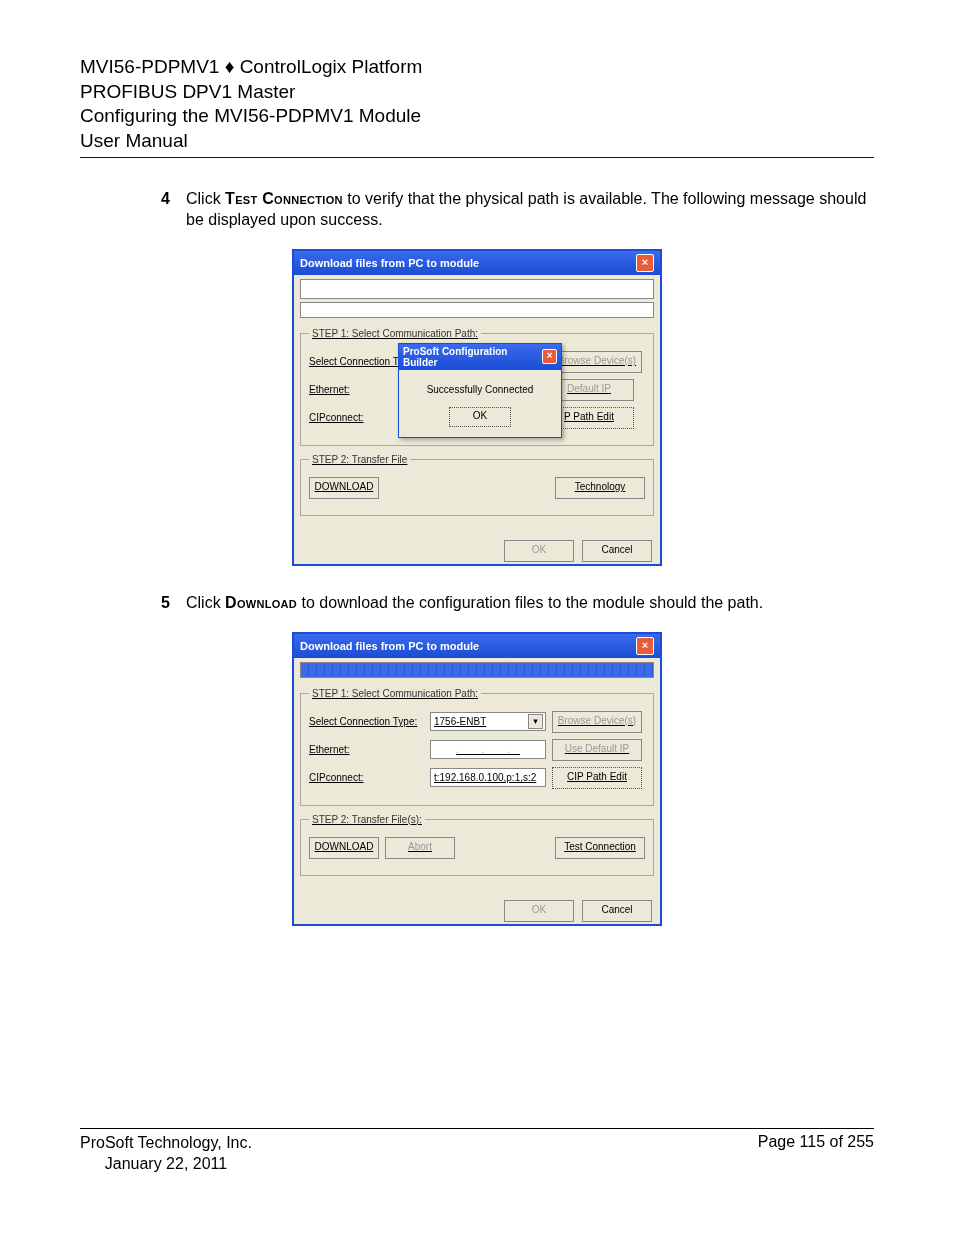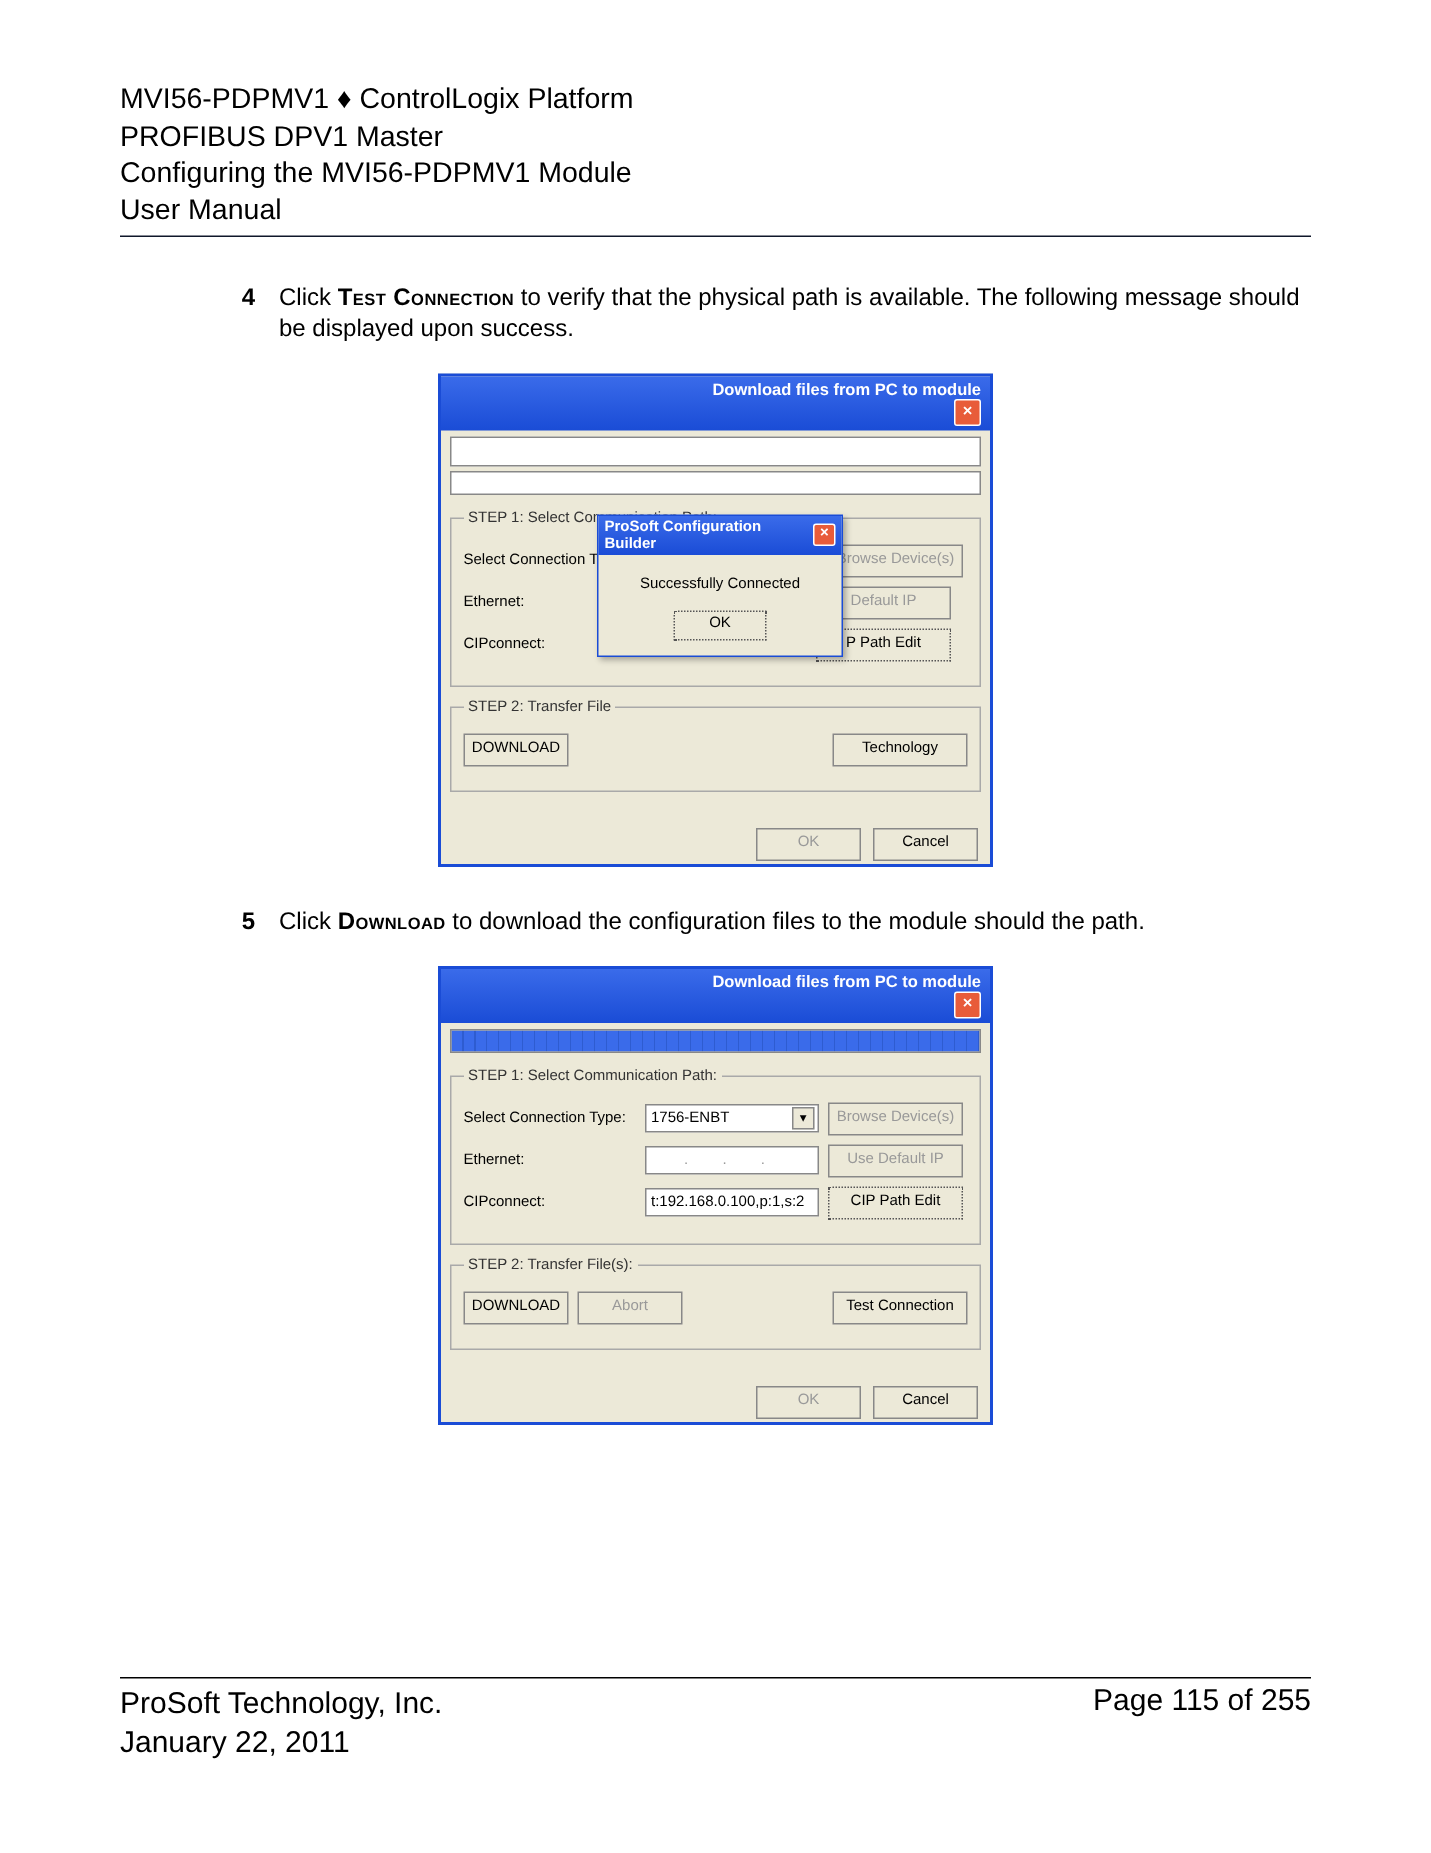--- a/index.html
+++ b/index.html
@@ -55,22 +55,21 @@
     position: relative;
   }
   .titlebar {
     background: linear-gradient(#3a6bea, #1a4cd6);
     color: #fff;
     font-weight: bold;
     padding: 3px 6px;
     font-size: 11px;
     display: flex;
     justify-content: space-between;
-    align-items: flex-end;
-    flex-direction: column;
+    align-items: center;
   }
   .closebtn {
     width: 16px; height: 16px;
     background: #e85c3a;
     border: 1px solid #fff;
     border-radius: 2px;
     color: #fff;
     font-size: 11px;
     text-align: center;
     line-height: 14px;
@@ -90,20 +89,21 @@
     height: 14px;
     background: #fff;
     margin-bottom: 10px;
   }
   .progress.full { background: repeating-linear-gradient(90deg,#3a6bea 0,#3a6bea 7px,#2e5cd0 7px,#2e5cd0 8px); }
   fieldset.grp {
     border: 1px solid #a9a9a9;
     margin: 0 0 8px 0;
     padding: 6px 8px 10px 8px;
     position: relative;
+    text-decoration: underline;
   }
   fieldset.grp legend {
     font-size: 10px;
     color: #333;
     padding: 0 3px;
   }
   .row {
     display: flex;
     align-items: center;
     margin: 6px 0;
@@ -185,23 +185,24 @@
     height:18px;
     line-height:16px;
     font-size:10px;
   }
   .ftr {
     position: absolute;
     left: 80px; right: 80px;
     bottom: 60px;
     border-top: 1px solid #000;
     padding-top: 4px;
-    font-size: 20px;
+    font-size: 16px;
     display: flex;
     justify-content: space-between;
+    text-align: center;
   }
   .ftr-left{line-height:1.3;}
 </style>
 </head>
 <body>
 
 <div class="page">
   <div class="hdr">
     <div>
       <span>MVI56-PDPMV1</span><span> ♦ </span><span>ControlLogix Platform</span><br>

